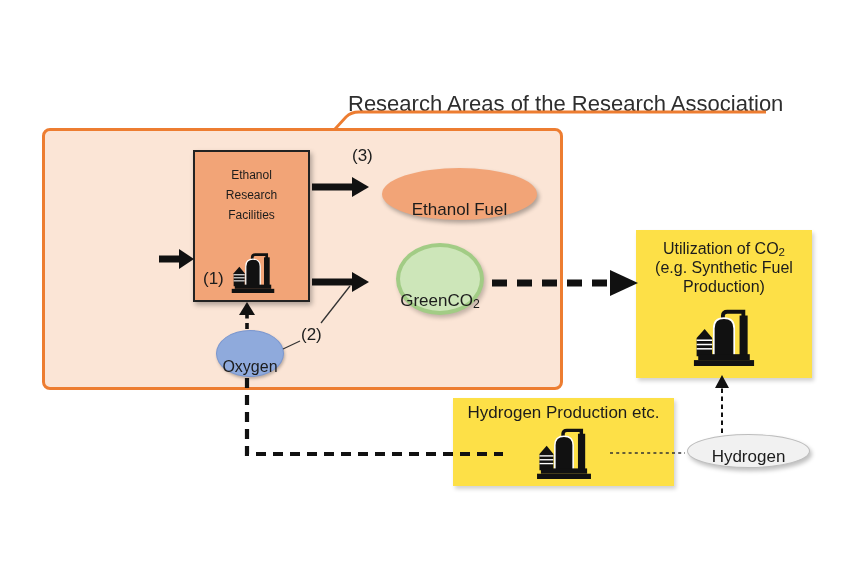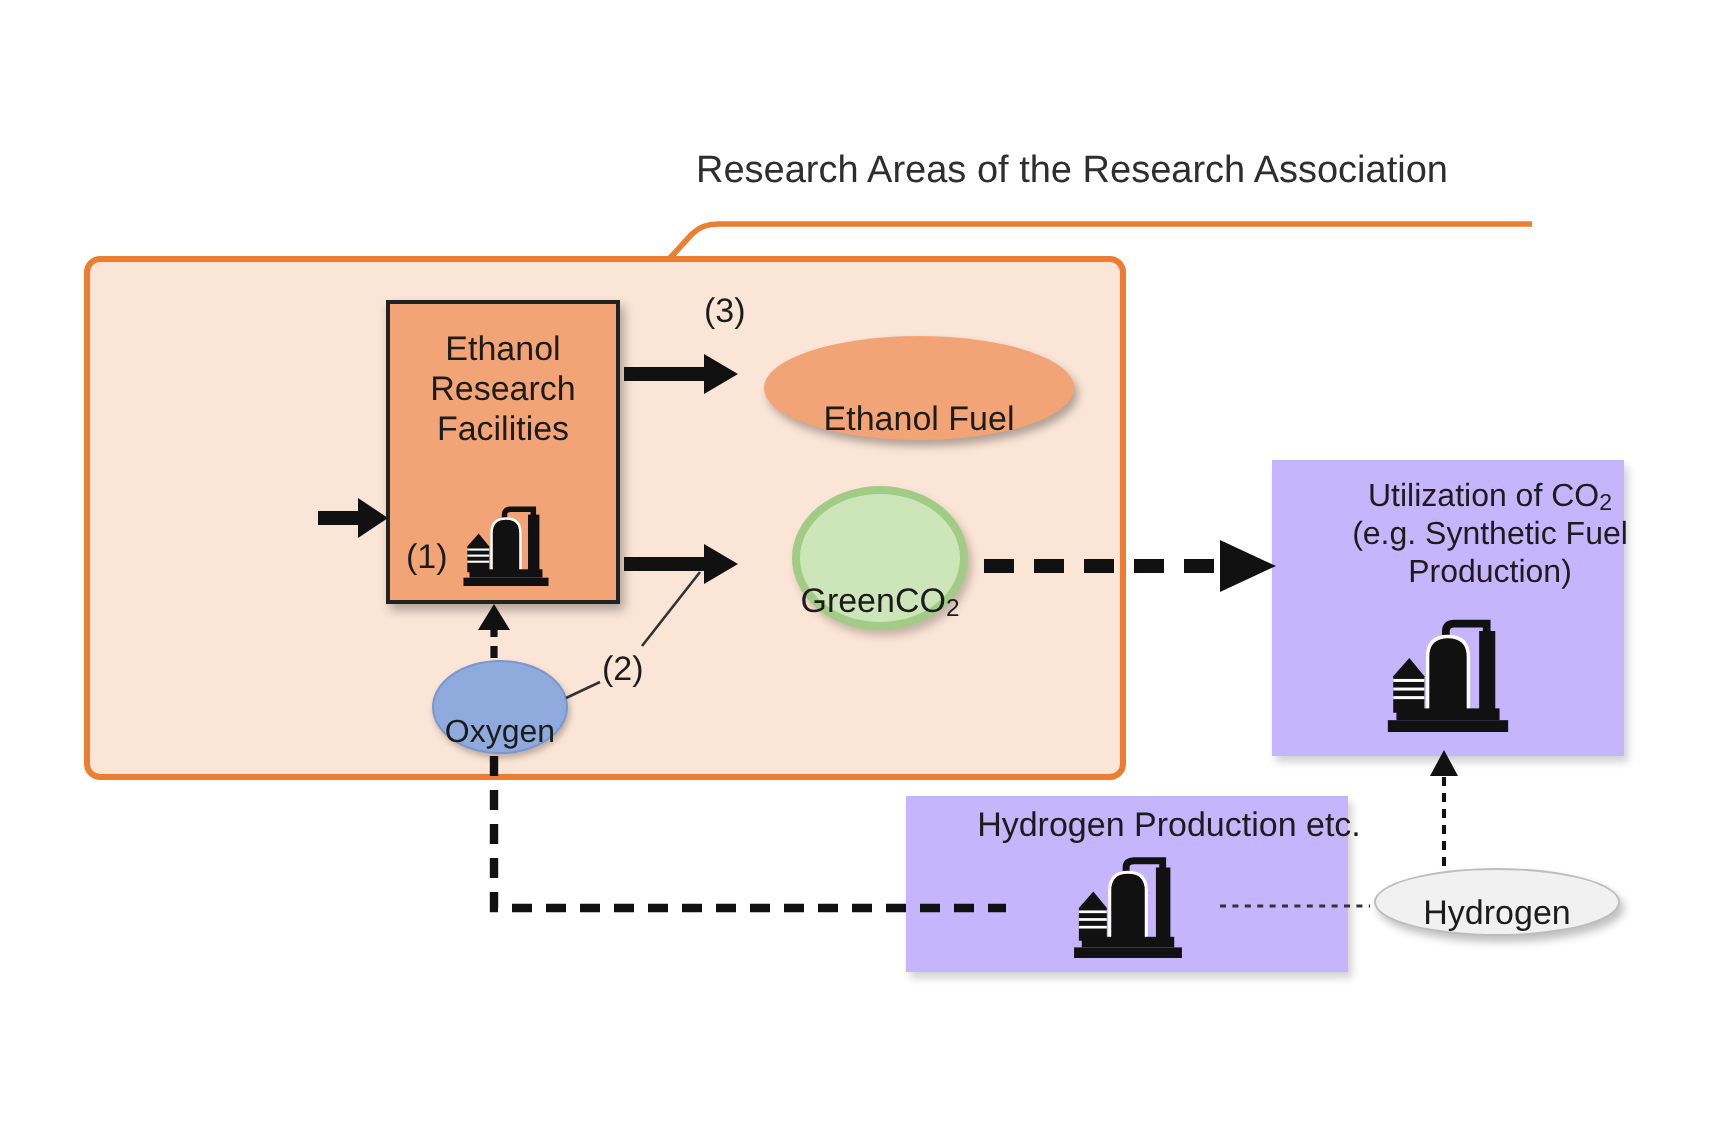--- a/index.html
+++ b/index.html
@@ -2,21 +2,21 @@
 <html><head>
 <meta charset="utf-8">
 <style>
   html,body{margin:0;padding:0;background:#fff;}
   .canvas{
     position:relative;width:860px;height:571px;background:#fff;overflow:hidden;
     font-family:"Liberation Sans",sans-serif;color:#1c1c1c;
   }
   .abs{position:absolute;}
   .title{
-    left:348px;top:75px;font-size:19px;color:#2e2e2e;white-space:nowrap;
+    left:348px;top:91px;font-size:22px;color:#2e2e2e;white-space:nowrap;
   }
   .overlay{left:0;top:0;width:860px;height:571px;pointer-events:none;z-index:6;}
   .outer-box{
     left:42px;top:128px;width:521px;height:262px;background:#FBE5D6;
     border:3.5px solid #ED7D31;border-radius:8px;box-sizing:border-box;z-index:1;
   }
   .crops-box{
     left:57px;top:150px;width:101px;height:210px;background:#D3F4D3;
     border:1.5px solid #222;box-sizing:border-box;z-index:2;
     box-shadow:2px 3px 4px rgba(0,0,0,0.22);
@@ -24,21 +24,21 @@
   .crops-label{
     width:100%;top:24px;text-align:center;font-size:17px;line-height:23px;white-space:pre-line;
   }
   .marker4{left:9px;top:137px;font-size:17px;}
   .fac-box{
     left:193px;top:150px;width:117px;height:152px;background:#F2A477;
     border:2px solid #222;box-sizing:border-box;z-index:2;
     box-shadow:2px 3px 5px rgba(0,0,0,0.3);
   }
   .fac-label{
-    width:100%;top:13px;text-align:center;font-size:17px;line-height:20px;white-space:pre-line;
+    width:100%;top:13px;text-align:center;font-size:12px;line-height:20px;white-space:pre-line;
   }
   .fac-bottom{
     left:8px;bottom:7px;display:flex;align-items:flex-end;gap:6px;
   }
   .marker1{font-size:17px;line-height:20px;padding-bottom:4px;}
   .marker3{left:352px;top:146px;font-size:17px;z-index:3;}
   .marker2{left:301px;top:325px;font-size:17px;z-index:3;}
   .ellipse{border-radius:50%;box-sizing:border-box;display:flex;align-items:flex-end;justify-content:center;}
   .ethanol-fuel{
     left:382px;top:168px;width:155px;height:52px;background:#F2A477;z-index:2;
@@ -47,23 +47,22 @@
   .green-co2{
     left:396px;top:243px;width:88px;height:72px;background:#CDE6B9;border:4px solid #A2CC85;
     z-index:2;box-shadow:2px 3px 4px rgba(0,0,0,0.22);
     font-size:17px;line-height:20px;text-align:center;
   }
   .oxygen{
     left:216px;top:330px;width:68px;height:47px;background:#8FAADC;border:1px solid #7b97cf;
     z-index:5;box-shadow:1px 2px 3px rgba(0,0,0,0.25);font-size:16px;
   }
   .gray-box{
-    background:#c4b5fd;box-sizing:border-box;z-index:2;
+    background:#fde047;box-sizing:border-box;z-index:2;
     box-shadow:2px 3px 4px rgba(0,0,0,0.18);
-    padding-left:21px;
   }
   .hydro-box{left:453px;top:398px;width:221px;height:88px;}
   .hydro-label{width:100%;top:5px;text-align:center;font-size:17px;}
   .hydro-icon{left:82px;top:29px;}
   .util-box{left:636px;top:230px;width:176px;height:148px;}
   .util-label{width:100%;top:9px;text-align:center;font-size:16px;line-height:19px;}
   .util-sub2{white-space:pre-line;}
   .util-icon{left:55px;top:78px;}
   .hydrogen-ell{
     left:687px;top:434px;width:123px;height:34px;background:#F1F1F1;border:1px solid #bdbdbd;

